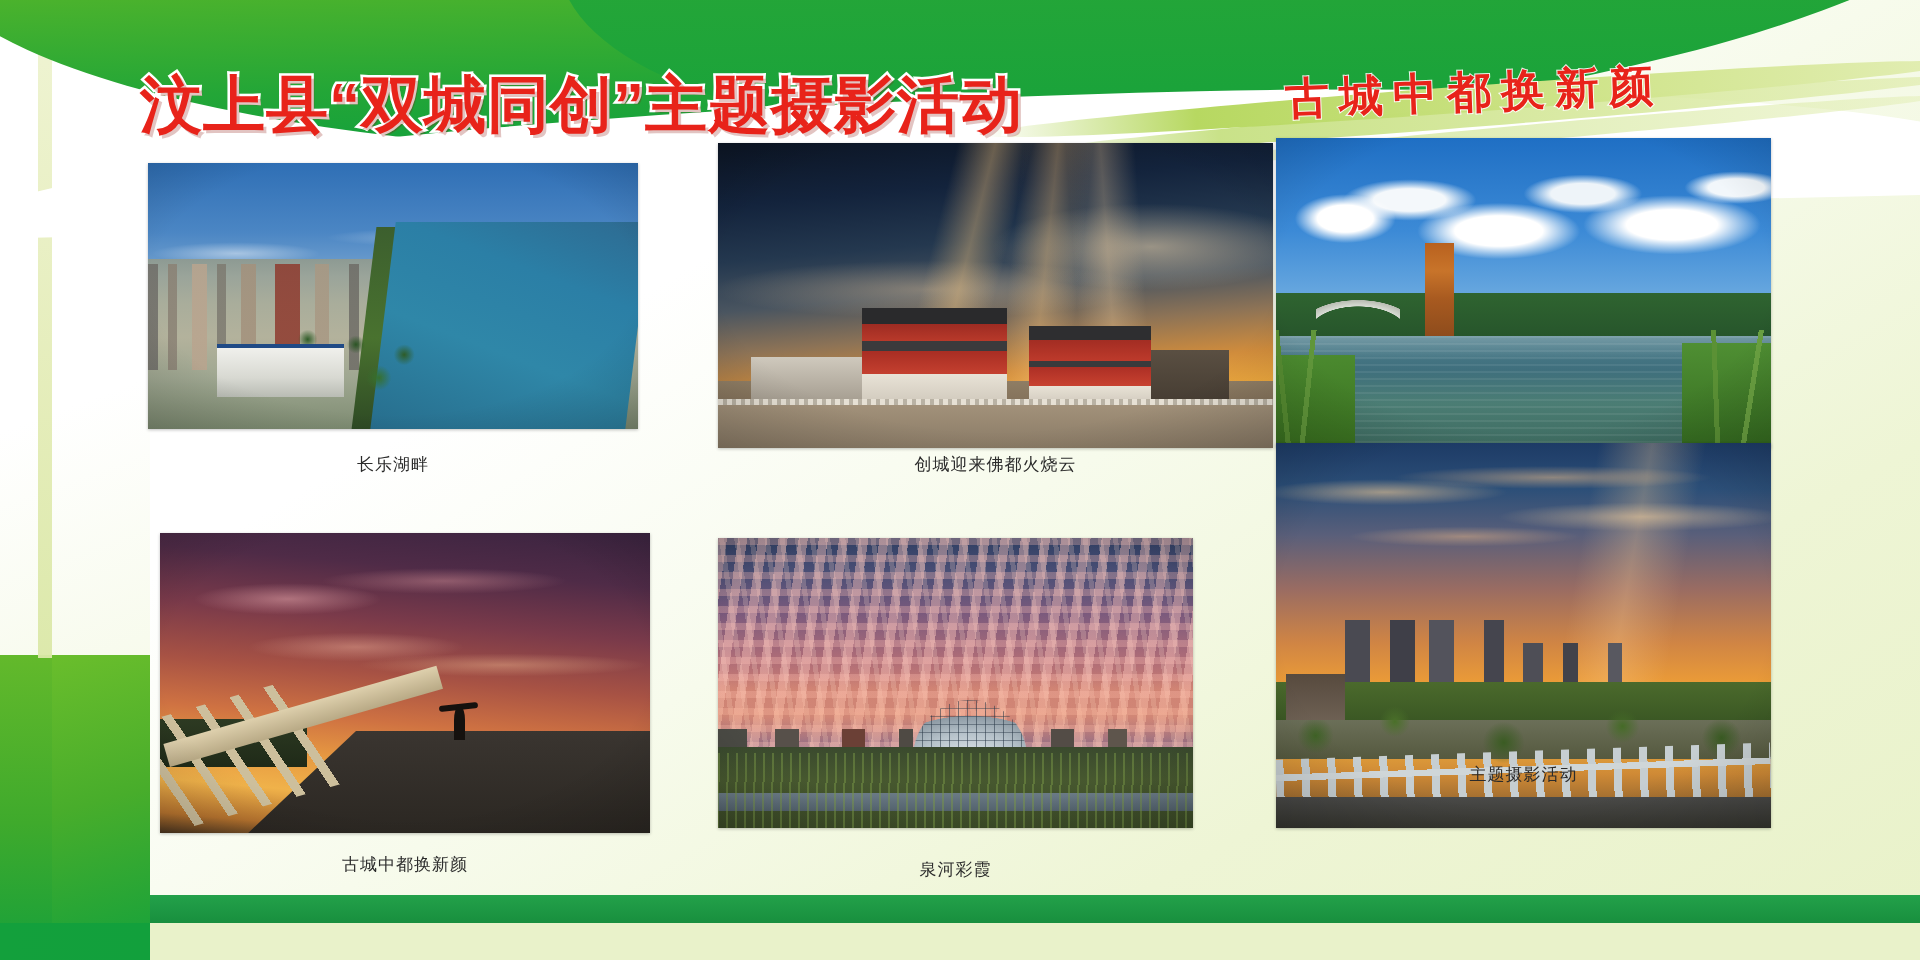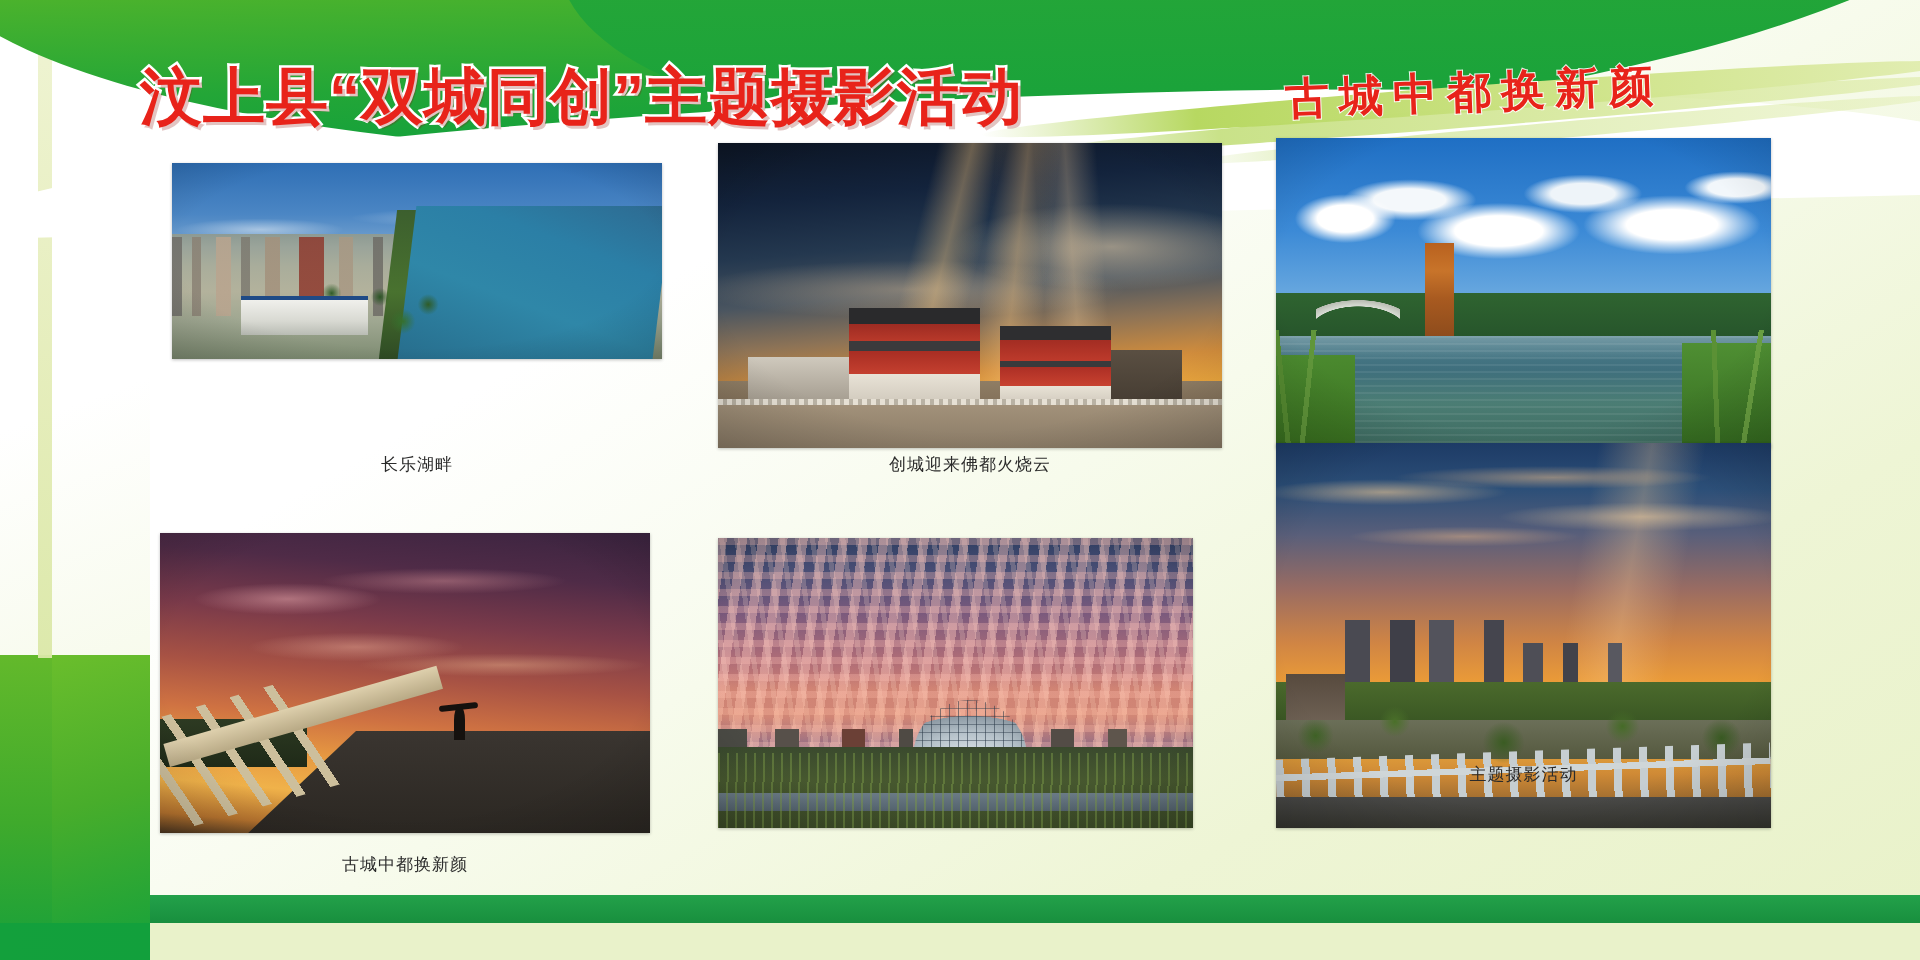--- a/index.html
+++ b/index.html
@@ -83,21 +83,21 @@
     position: absolute; left: 0px; top: 923px; width: 150px; height: 37px;
     background: linear-gradient(90deg, #13a03c 0%, #12a03c 100%);
   }
 
   
   .headline-wrap {
     position: absolute; left: 0; top: 55px; width: 1920px; height: 86px;
     z-index: 20;
   }
   .headline {
-    position: absolute; left: 140px; top: 0px;
+    position: absolute; left: 140px; top: 8px;
     font-family: "Liberation Sans", "DejaVu Sans", sans-serif;
     font-size: 62px; font-weight: 700; letter-spacing: 1px;
     color: #e8231a;
     white-space: nowrap;
     -webkit-text-stroke: 5px #ffffff;
     paint-order: stroke fill;
     text-shadow:
        3px 3px 0 rgba(140,20,10,.25);
   }
   .subhead {
@@ -369,37 +369,37 @@
   <div class="bg-bottom-strip"></div>
   <div class="bg-bottom-green-left"></div>
 
   <div class="headline-wrap">
     <div class="headline">汶上县“双城同创”主题摄影活动</div>
     <div class="subhead">古城中都换新颜</div>
   </div>
 
   <div class="grid">
 
-    <div class="cell" style="left:172px; top:0px; width:490px; height:196px;">
+    <div class="cell" style="left:148px; top:0px; width:490px; height:266px;">
       <div class="photo">
         <div class="layer p1-sky"></div>
         <div class="layer p1-clouds"></div>
         <div class="layer p1-city"></div>
         <div class="layer p1-blocks"></div>
         <div class="layer p1-bldg-red"></div>
         <div class="layer p1-riverbank"></div>
         <div class="layer p1-river"></div>
         <div class="layer p1-trees"></div>
         <div class="layer p1-bldg-white"></div>
         <div class="layer vignette"></div>
       </div>
       <div class="cap" style="top:290px;">长乐湖畔</div>
     </div>
 
-    <div class="cell" style="left:718px; top:-20px; width:504px; height:305px;">
+    <div class="cell" style="left:718px; top:-20px; width:555px; height:305px;">
       <div class="photo">
         <div class="layer p2-sky"></div>
         <div class="layer p2-rays"></div>
         <div class="layer p2-ground"></div>
         <div class="layer p2-side-l"></div>
         <div class="layer p2-side-r"></div>
         <div class="layer p2-temple-a"></div>
         <div class="layer p2-temple-b"></div>
         <div class="layer p2-rail"></div>
         <div class="layer p2-plaza"></div>
@@ -447,20 +447,21 @@
         <div class="layer p5-mackerel"></div>
         <div class="layer p5-glow"></div>
         <div class="layer p5-city"></div>
         <div class="layer p5-dome"></div>
         <div class="layer p5-dome-grid"></div>
         <div class="layer p5-ground"></div>
         <div class="layer p5-water"></div>
         <div class="layer p5-reeds"></div>
         <div class="layer vignette"></div>
       </div>
+      <div class="cap" style="top:320px;">泉河彩霞</div>
     </div>
 
     <div class="cell" style="left:1276px; top:280px; width:495px; height:385px;">
       <div class="photo">
         <div class="layer p6-sky"></div>
         <div class="layer p6-clouds"></div>
         <div class="layer p6-towers"></div>
         <div class="layer p6-towers2"></div>
         <div class="layer p6-greenbelt"></div>
         <div class="layer p6-water"></div>

